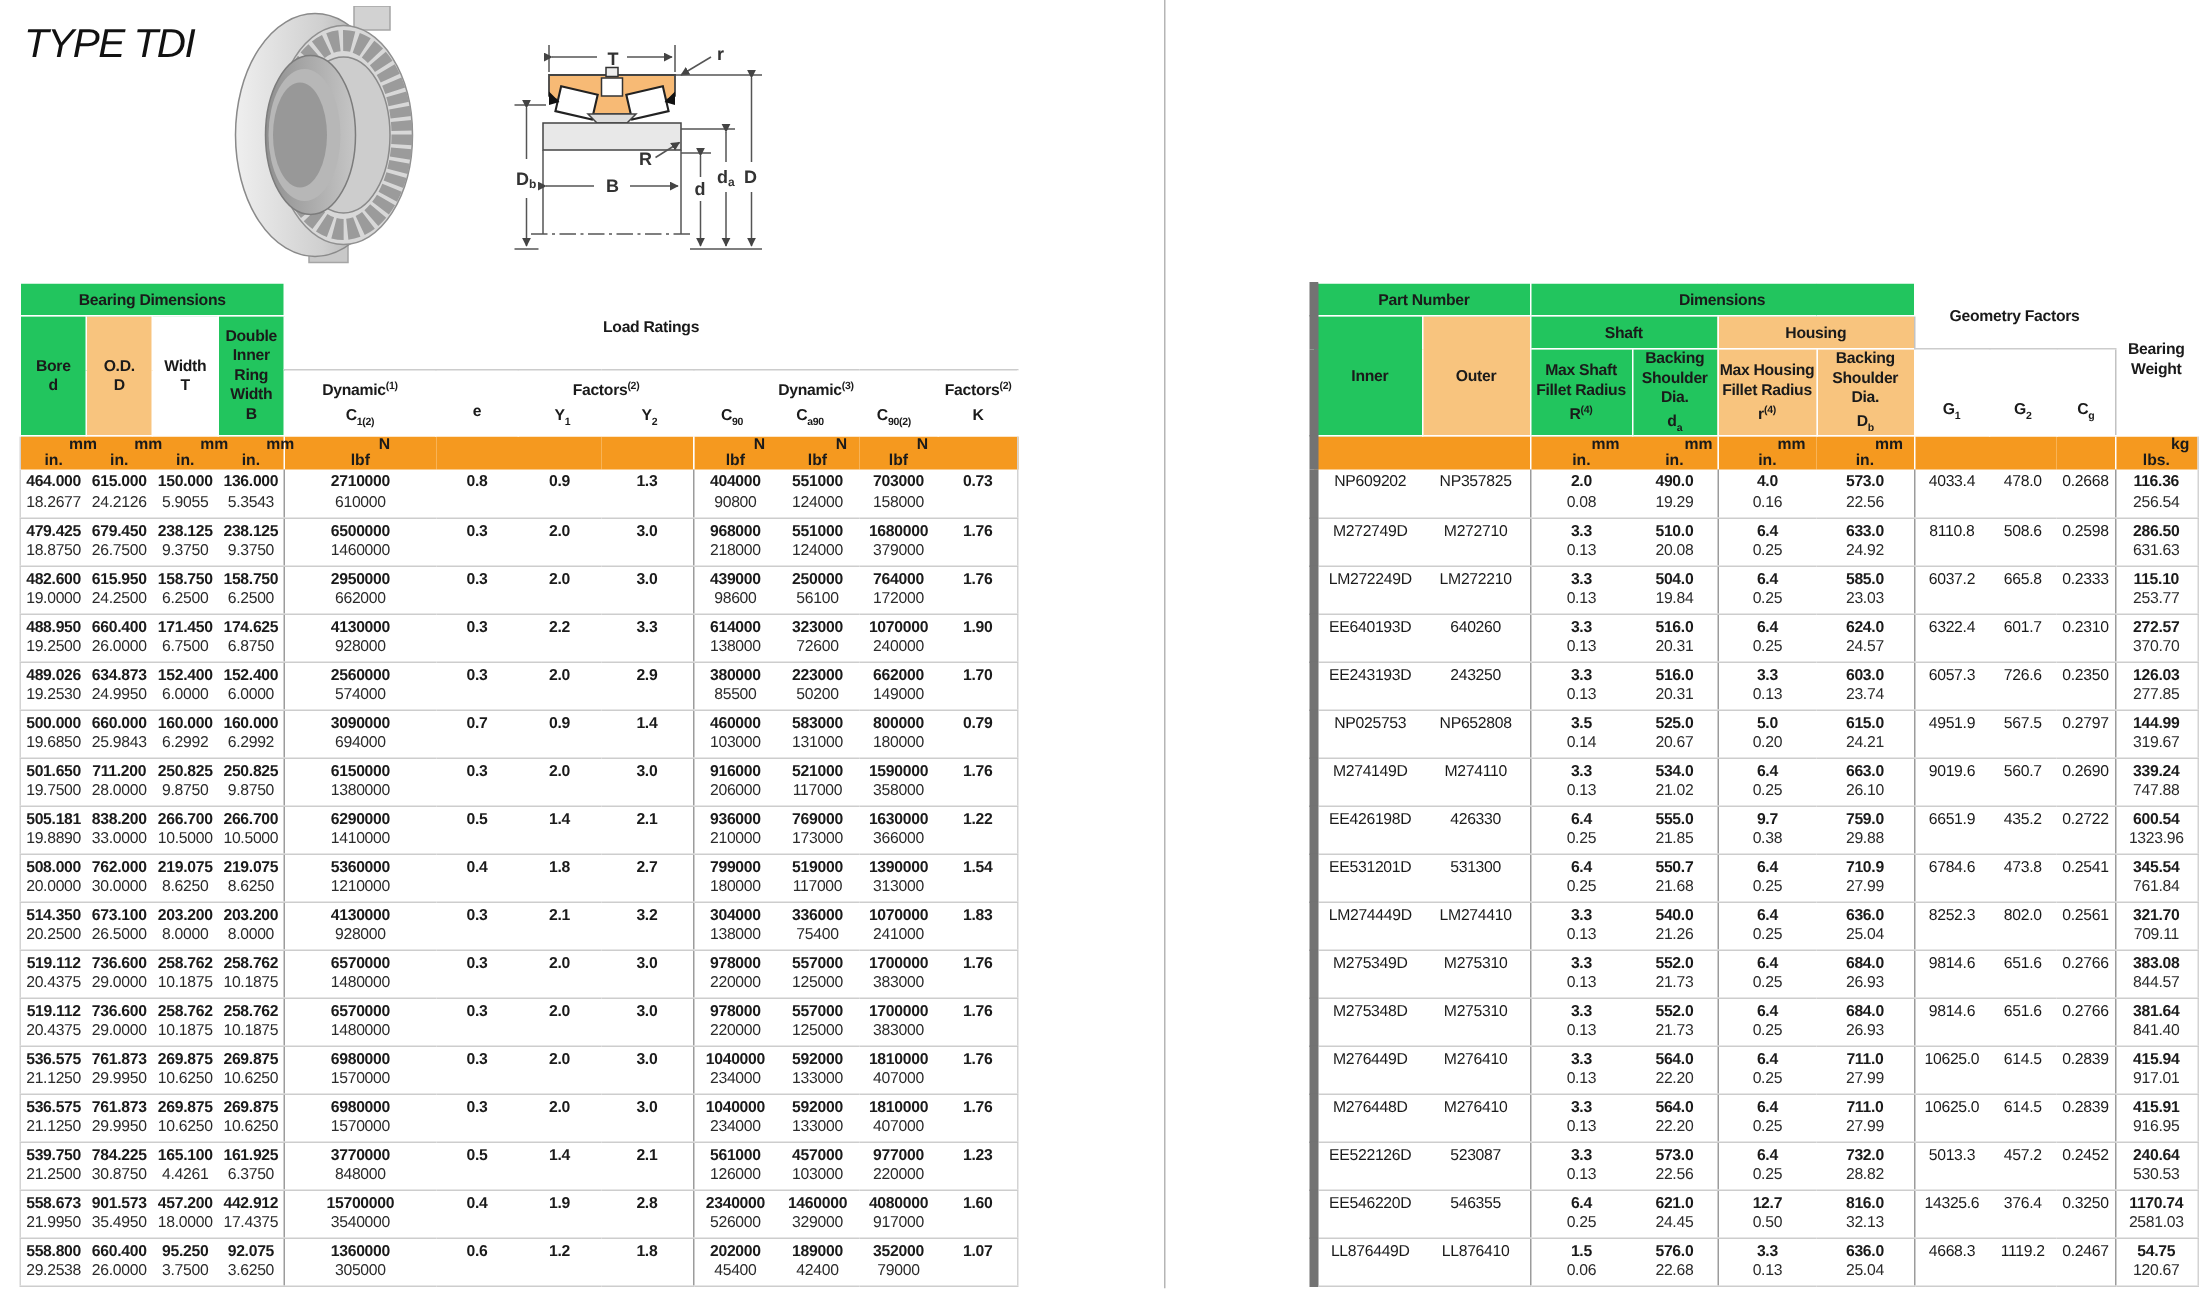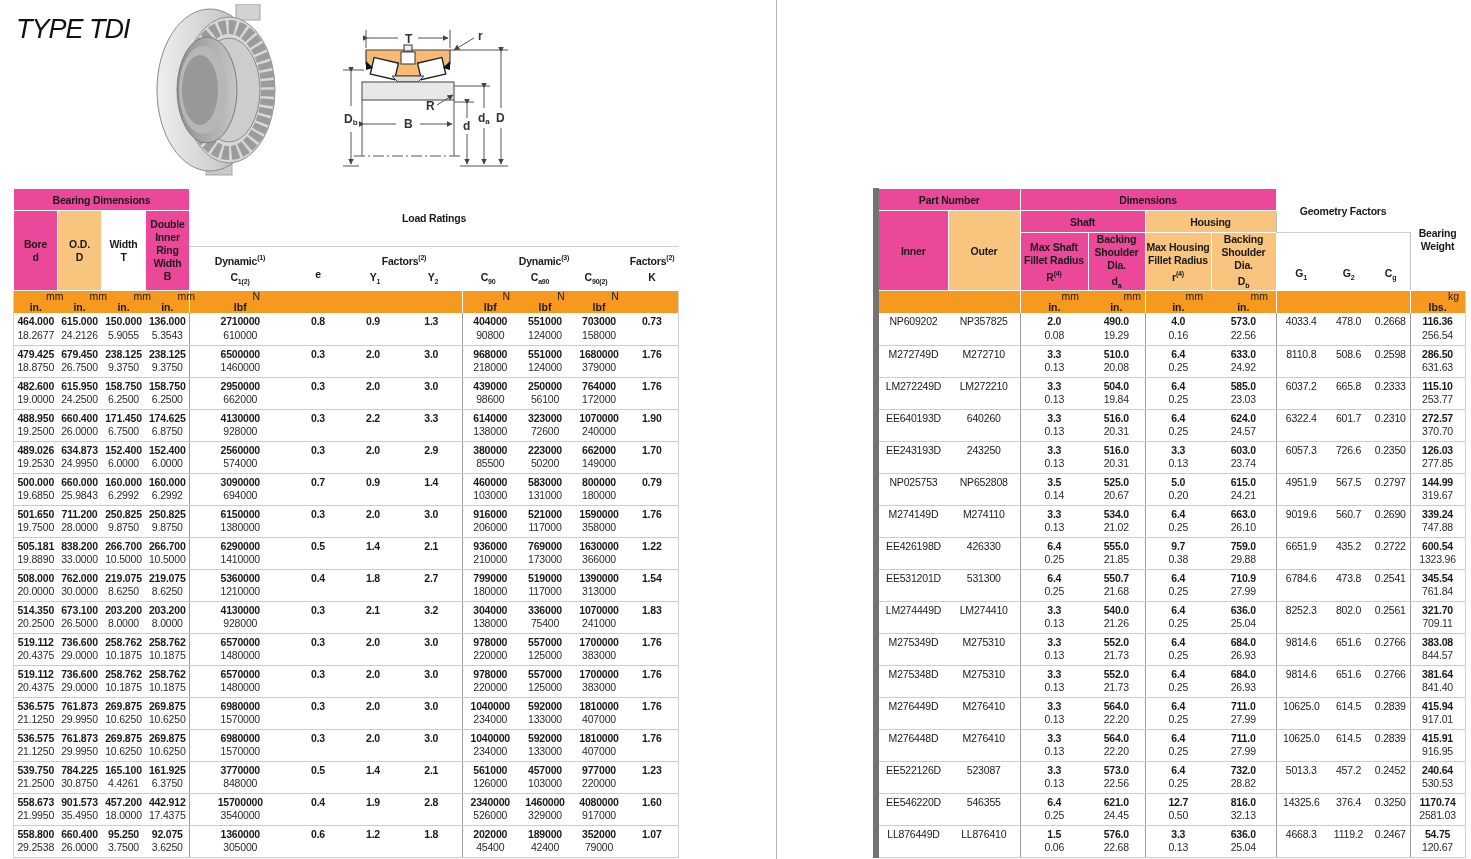--- a/index.html
+++ b/index.html
@@ -12,21 +12,21 @@
     position:absolute;left:16px;top:14px;font-size:27px;font-weight:normal;font-style:italic;
     letter-spacing:-1px;color:#111;
   }
   .photo{position:absolute;left:150px;top:4px;}
   .diagram{position:absolute;left:338px;top:6px;}
 
   table.cat{border-collapse:collapse;table-layout:fixed;position:absolute;top:188px;border-top:1px solid #d9d9d9;}
   #lt{left:13px;width:666px;}
   #rt{left:873px;width:589px;}
   table.cat th{padding:0;font-size:10.5px;font-weight:bold;border:1px solid #fff;letter-spacing:-0.2px;}
-  .hgray{background:#ec4899;}
+  .hgray{background:#22c55e;}
   .horange{background:#f8c47e;}
   .hwhite{background:#ffffff;}
   .bl-gray{border-left:1px solid #c2c2c2 !important;}
   .bb-gray{border-bottom:1px solid #cccccc !important;}
   .hr1{height:22px;}
   .lt-hr2{height:36px;}
   .lt-hr3{height:44px;}
   .rt-hr2{height:22px;}
   .rt-hr3{height:58px;}
   .hr3cell{vertical-align:top;padding-top:4px !important;}
@@ -34,21 +34,21 @@
   .clab{font-weight:bold;font-size:10.5px;line-height:13px;text-align:center;}
   .syms{display:flex;justify-content:space-around;align-items:baseline;font-weight:bold;font-size:10.5px;margin-top:3px;}
   sup{font-size:7px;}
   sub{font-size:7px;}
   .gcell{vertical-align:bottom;}
   .gcell .syms{margin-bottom:9px;}
   .tall2{line-height:13px;}
 
   tr.units{height:22px;}
   td.u{background:#f5991f;text-align:center;vertical-align:middle;padding:0;font-size:10.5px;line-height:11px;}
-  td.u .u1{font-weight:normal;margin-left:32px;}
+  td.u .u1{font-weight:bold;margin-left:32px;}
   td.u .u2{font-weight:bold;}
   td.u.dv{border-left:1px solid #fff;}
 
   tbody tr{height:32px;}
   tbody td{
     vertical-align:top;text-align:center;border-bottom:1px solid #cdcdcd;
     padding:2px 1px 0 1px;font-size:10.5px;line-height:13.5px;letter-spacing:-0.2px;
   }
   tbody td.dv{border-left:1px solid #9c9c9c;}
   tbody td .v1{font-weight:bold;}

